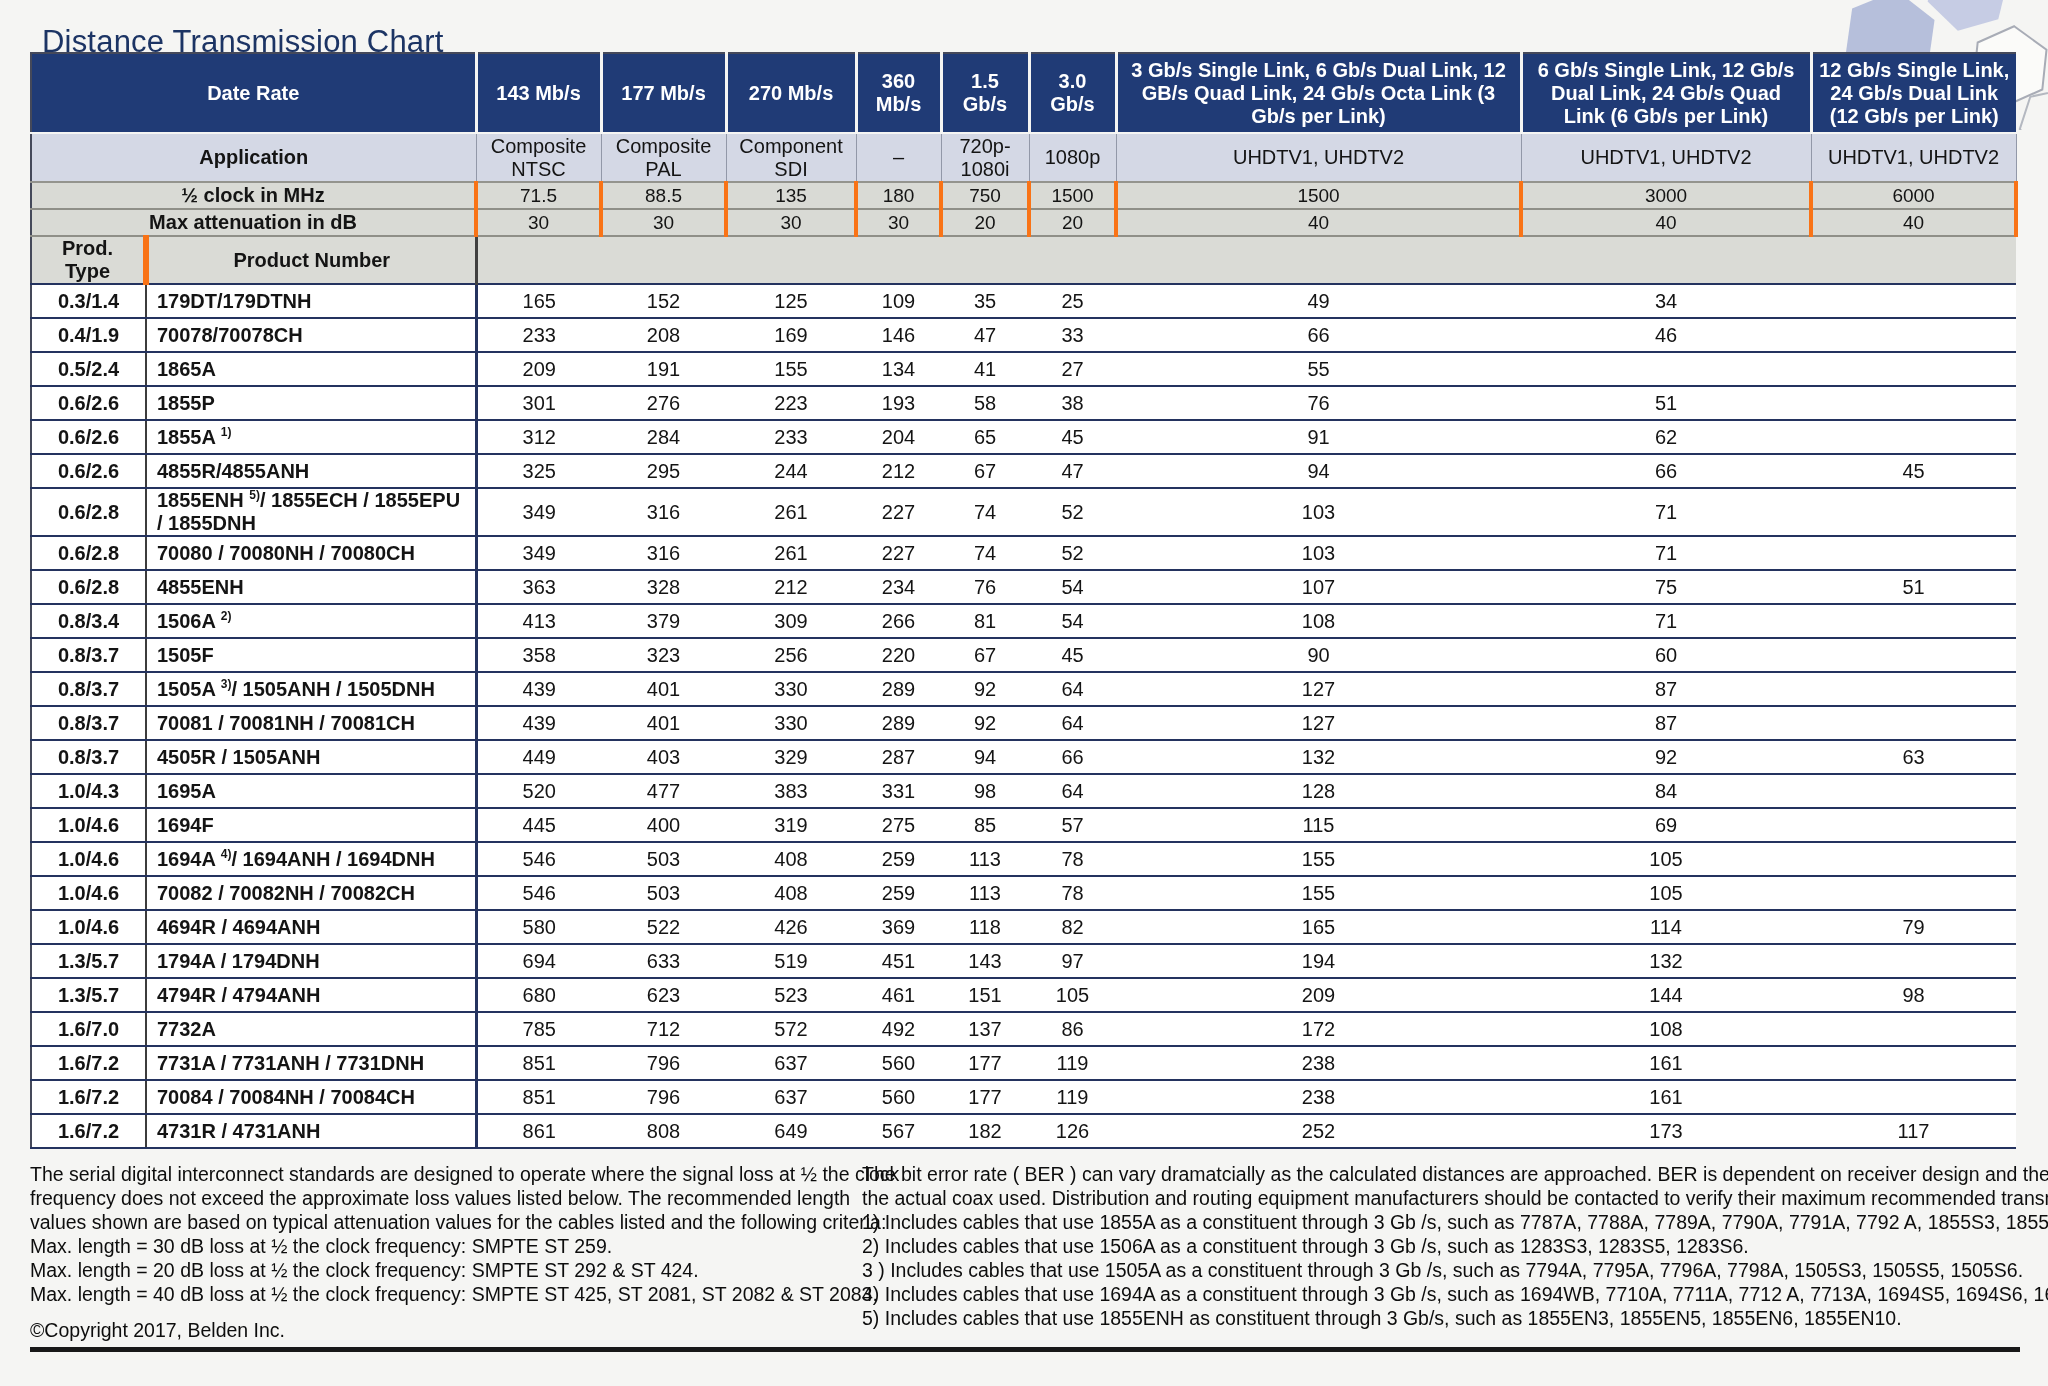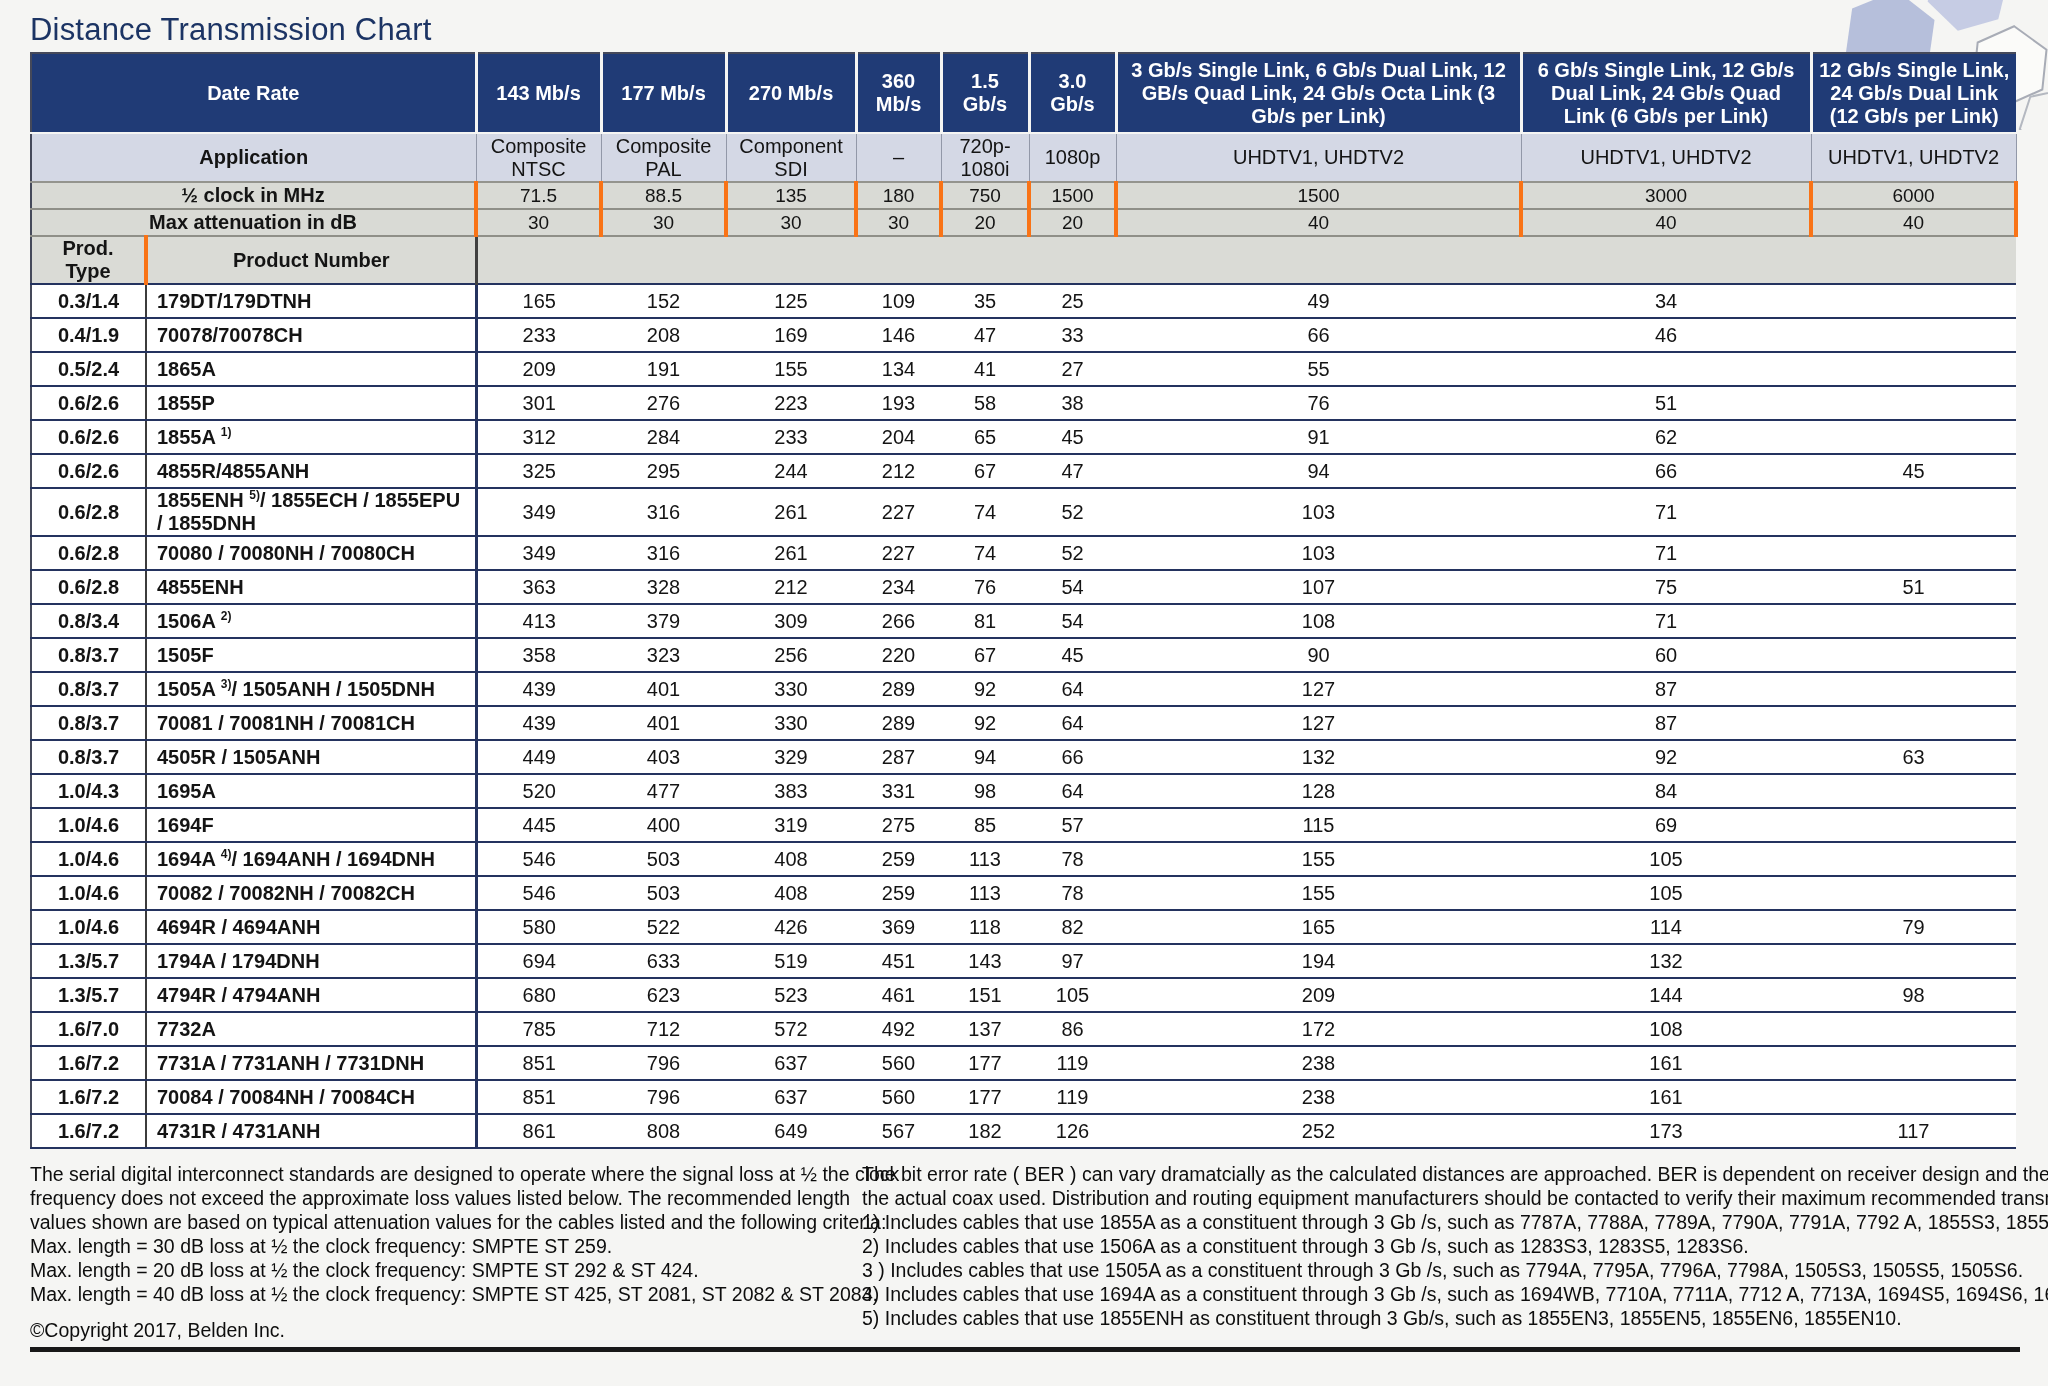--- a/index.html
+++ b/index.html
@@ -4,21 +4,21 @@
 <style>
   html,body{margin:0;padding:0;}
   body{
     width:2048px;height:1386px;position:relative;
     background:#f5f5f3;
     font-family:"Liberation Sans","DejaVu Sans",sans-serif;
     color:#141414;
     overflow:hidden;
   }
   .title{
-    position:absolute;left:30px;top:12px;margin:0;
+    position:absolute;left:30px;top:12px;margin:12px;
     font-size:31px;font-weight:400;color:#1c3464;letter-spacing:.2px;
   }
   .hexdeco{position:absolute;left:1838px;top:0;width:210px;height:130px;}
   table.dtc{
     position:absolute;left:30px;top:52px;width:1985px;
     border-collapse:collapse;table-layout:fixed;
     border-left:2px solid #45495a;border-top:2px solid #45495a;
   }
   td{padding:0 6px;vertical-align:middle;font-size:20px;line-height:23px;}
   
@@ -37,21 +37,21 @@
   tr.r-band td{
     background:#d9dad5;text-align:center;height:25px;font-size:19px;
     border-right:4px solid #f97316;border-bottom:2px solid #8f8f88;
   }
   tr.r-band td.lbl{font-weight:bold;font-size:20px;}
   
   tr.r-prodhdr td{
     background:#dadbd6;text-align:center;height:27px;font-weight:bold;
     border-bottom:2px solid #24335f;
   }
-  tr.r-prodhdr td.pt{border-right:4px solid #f97316;}
+  tr.r-prodhdr td.pt{border-right:6px solid #f97316;}
   tr.r-prodhdr td.pn{border-right:3px solid #404040;}
   
   tbody td{background:#ffffff;height:32px;border-bottom:2px solid #24335f;}
   tbody td.type-cell{font-weight:bold;text-align:center;border-right:2px solid #3c3c3c;}
   tbody td.product-cell{font-weight:bold;text-align:left;padding-left:10px;border-right:3px solid #24335f;}
   tbody td.num-cell{text-align:center;}
   sup{font-size:12px;line-height:0;}
   .foot{position:absolute;top:1162px;font-size:19.5px;line-height:24px;color:#0d0d0d;}
   .foot-left{left:30px;width:832px;}
   .foot-right{left:862px;width:1180px;}

